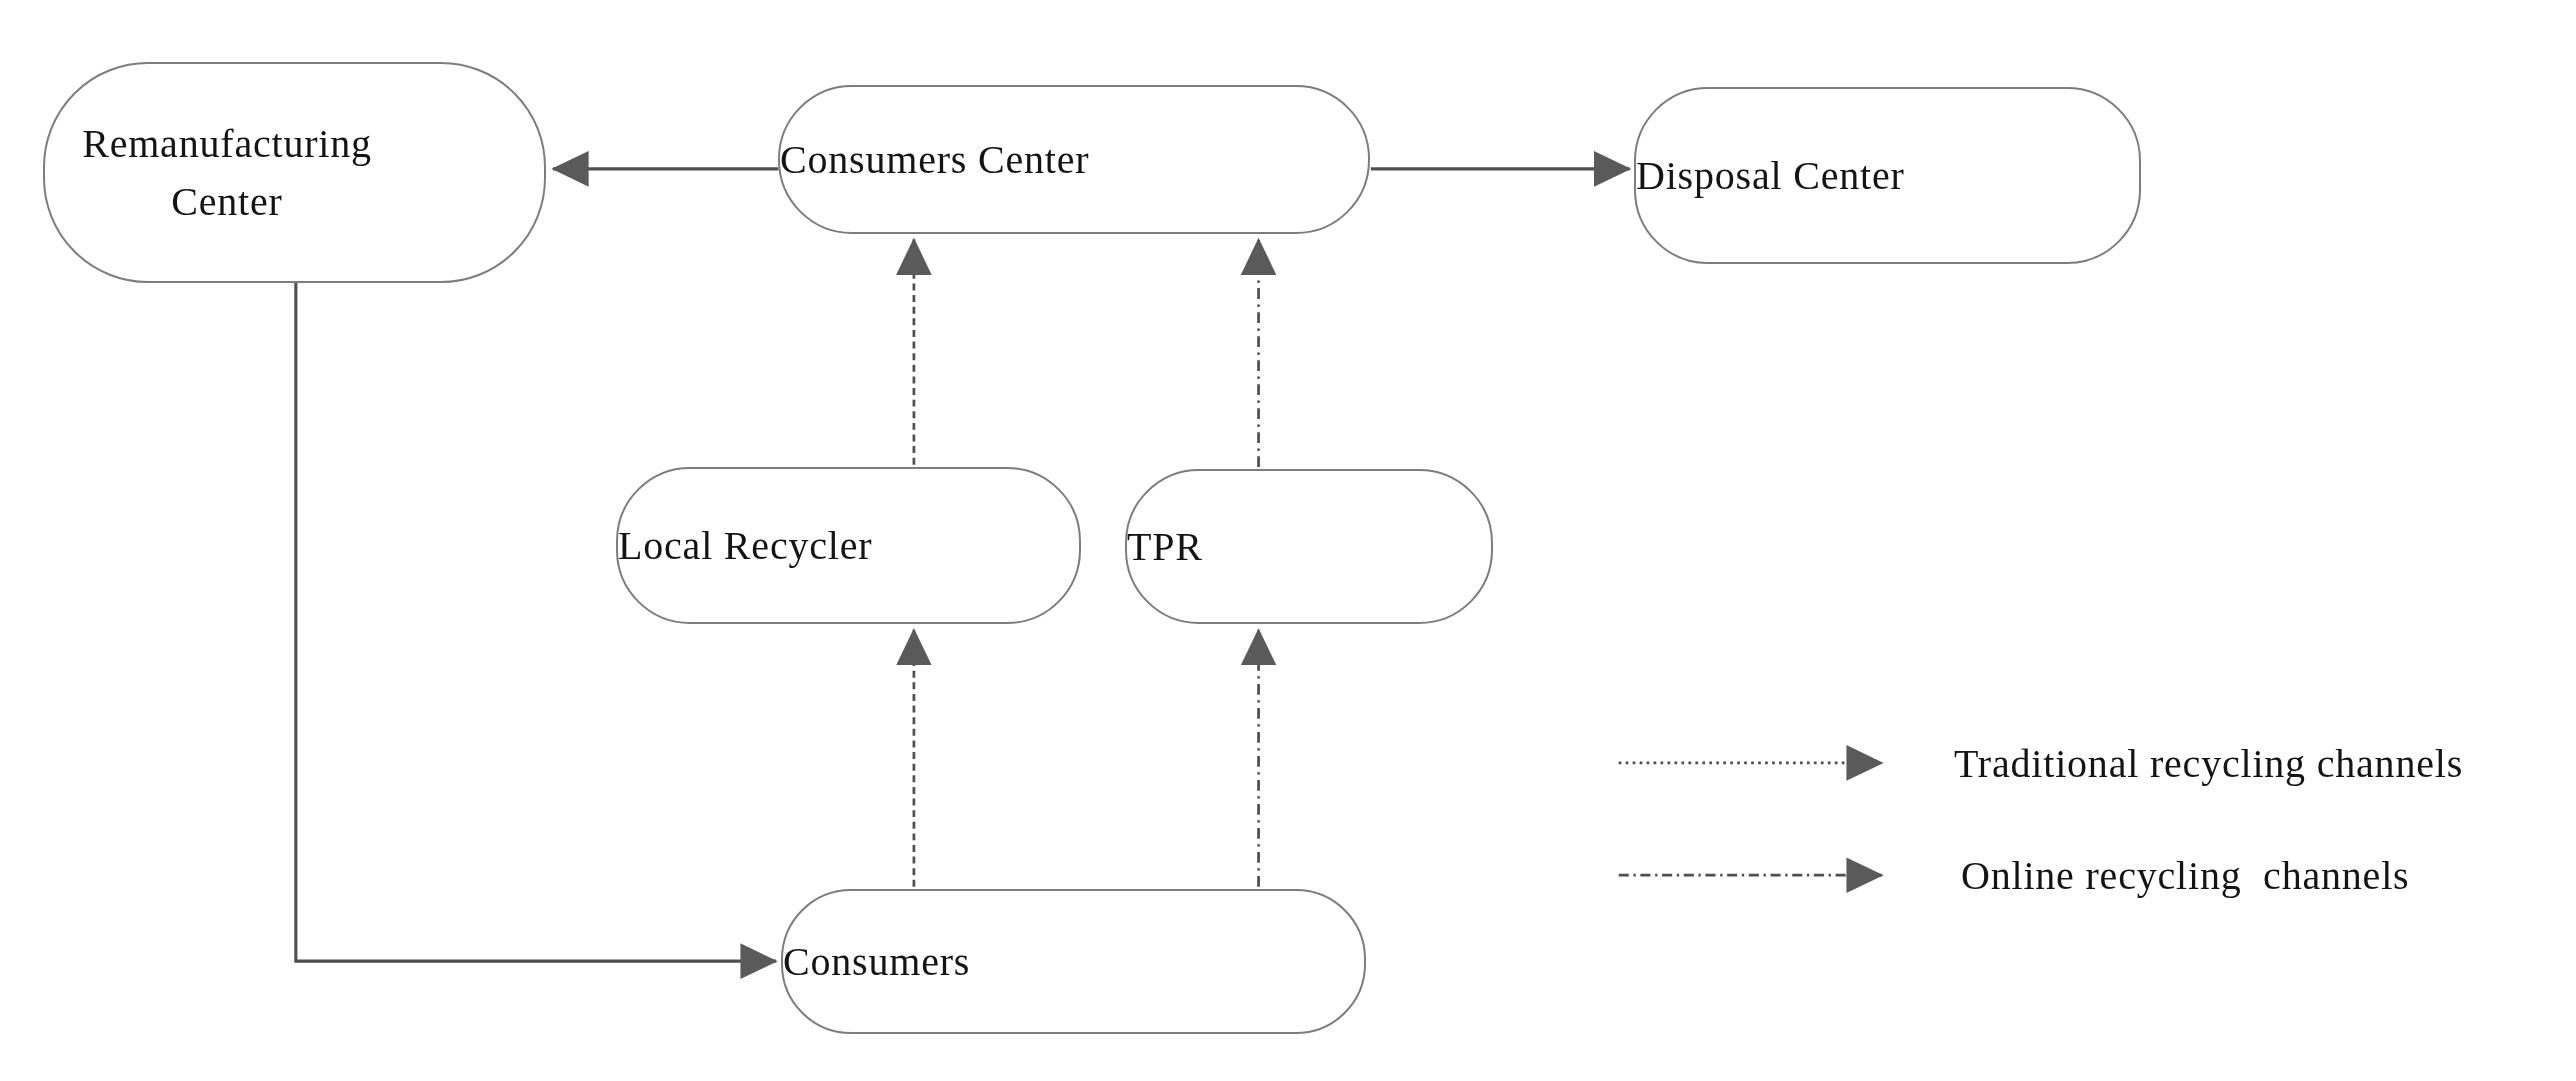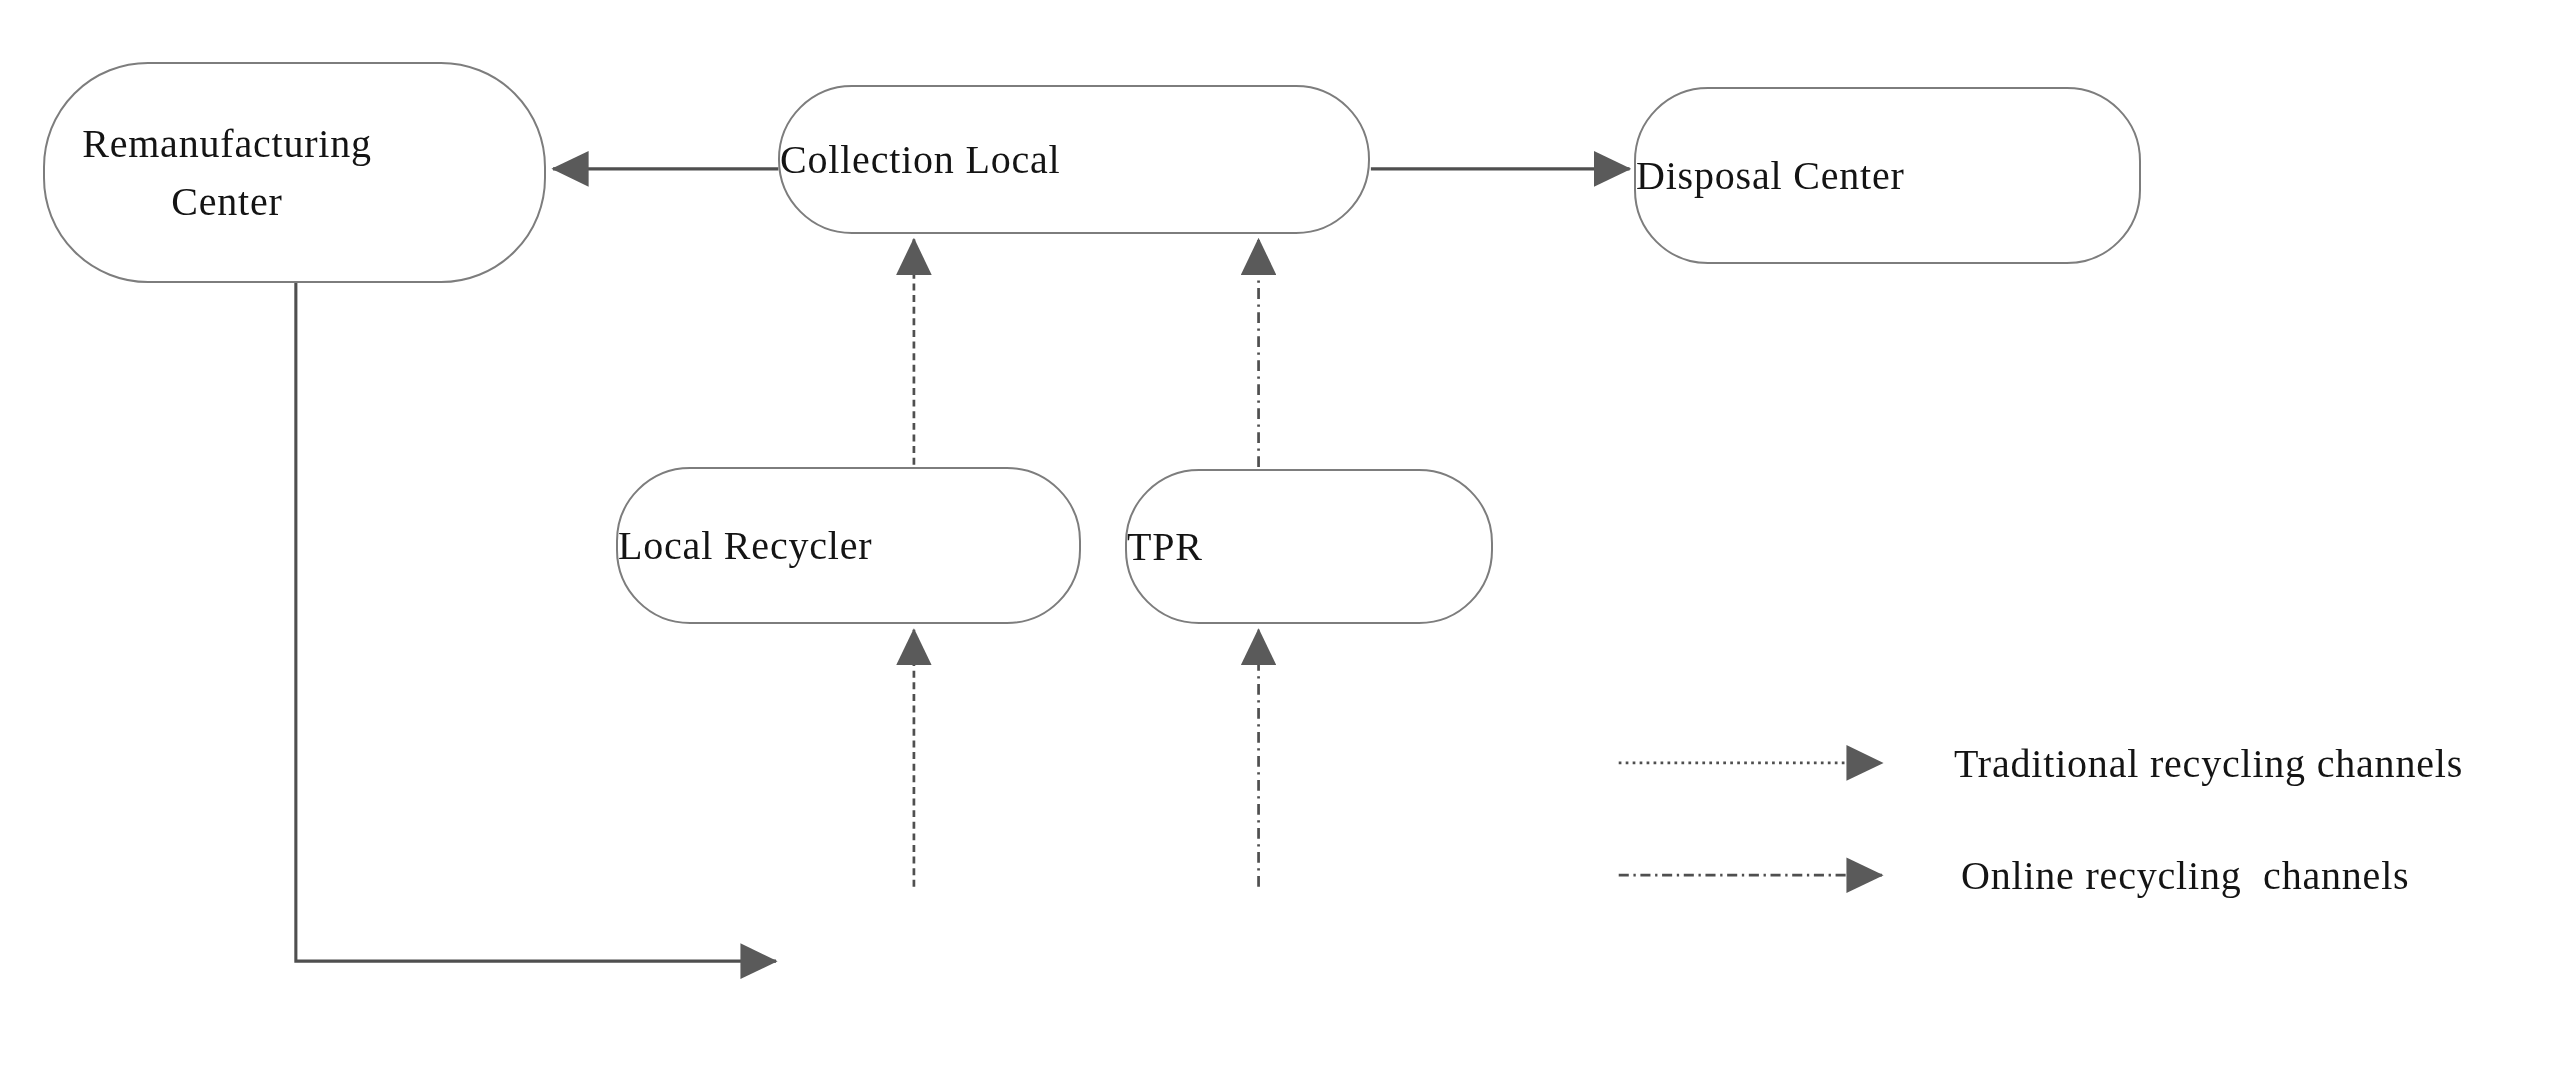--- a/index.html
+++ b/index.html
@@ -92,33 +92,36 @@
 
     <path class="stroke-dotted" d="M2090,985 L2430,985" marker-end="url(#arrow)"></path>
     <path class="stroke-legend-dashdot" d="M2090,1130 L2430,1130" marker-end="url(#arrow)"></path>
   </svg>
 
   <div class="node node-remanufacturing">
     <span class="node-label">Remanufacturing Center</span>
   </div>
 
   <div class="node node-collection">
-    <span class="node-label">Collection Local</span>
+    <span class="node-label">Consumers Center</span>
   </div>
 
   <div class="node node-disposal">
     <span class="node-label">Disposal Center</span>
   </div>
 
   <div class="node node-tpr">
     <span class="node-label">TPR</span>
   </div>
 
   <div class="node node-local-recycler">
     <span class="node-label">Local Recycler</span>
   </div>
 
+  <div class="node node-consumers">
+    <span class="node-label">Consumers</span>
+  </div>
 
   <div class="legend-label legend-label-online">Online recycling  channels</div>
   <div class="legend-label legend-label-traditional">Traditional recycling channels</div>
 
 </div>
 
 
 </body></html>

